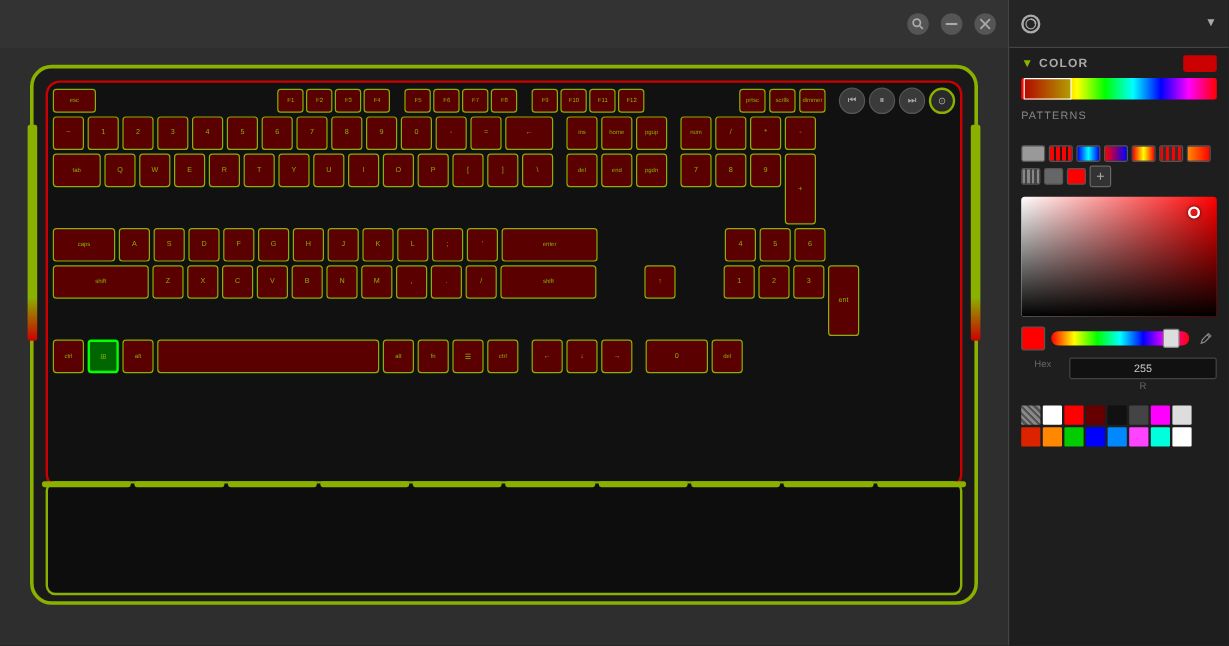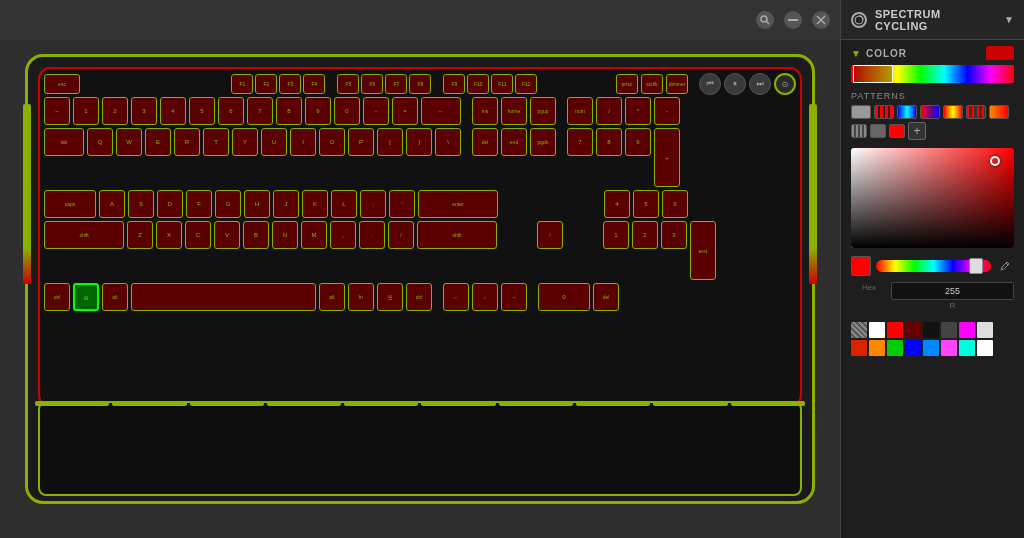--- a/index.html
+++ b/index.html
@@ -225,21 +225,21 @@
       height: 100%;
       background: rgba(0,0,0,0.3);
       border: 1px solid white;
       border-radius: 1px;
     }
 
     
     .patterns-label {
       font-size: 9px;
       color: #888;
-      margin-bottom: 4px;
+      margin-bottom: 20px;
       letter-spacing: 1px;
     }
 
     
     .pattern-swatches {
       display: flex;
       gap: 3px;
       margin-bottom: 8px;
       flex-wrap: wrap;
     }
@@ -564,21 +564,20 @@
 
 <div class="right-panel">
 
   <div class="panel-header">
     <div class="panel-header-icon">
       <svg width="10" height="10" viewBox="0 0 10 10" fill="none">
         <circle cx="5" cy="5" r="4" stroke="#aaa" stroke-width="1"></circle>
         <path d="M5 1 A4 4 0 0 1 9 5" stroke="#aaa" stroke-width="1.5" fill="none"></path>
       </svg>
     </div>
-    <span class="panel-header-title">SPECTRUM CYCLING</span>
     <div class="panel-header-arrow">▼</div>
   </div>
 
   <div class="color-section">
 
     <div class="section-label">
       <span class="section-label-arrow">▼</span>
       <span>COLOR</span>
       <div style="margin-left:auto; width:28px; height:14px; background:#cc0000; border-radius:2px;"></div>
     </div>

